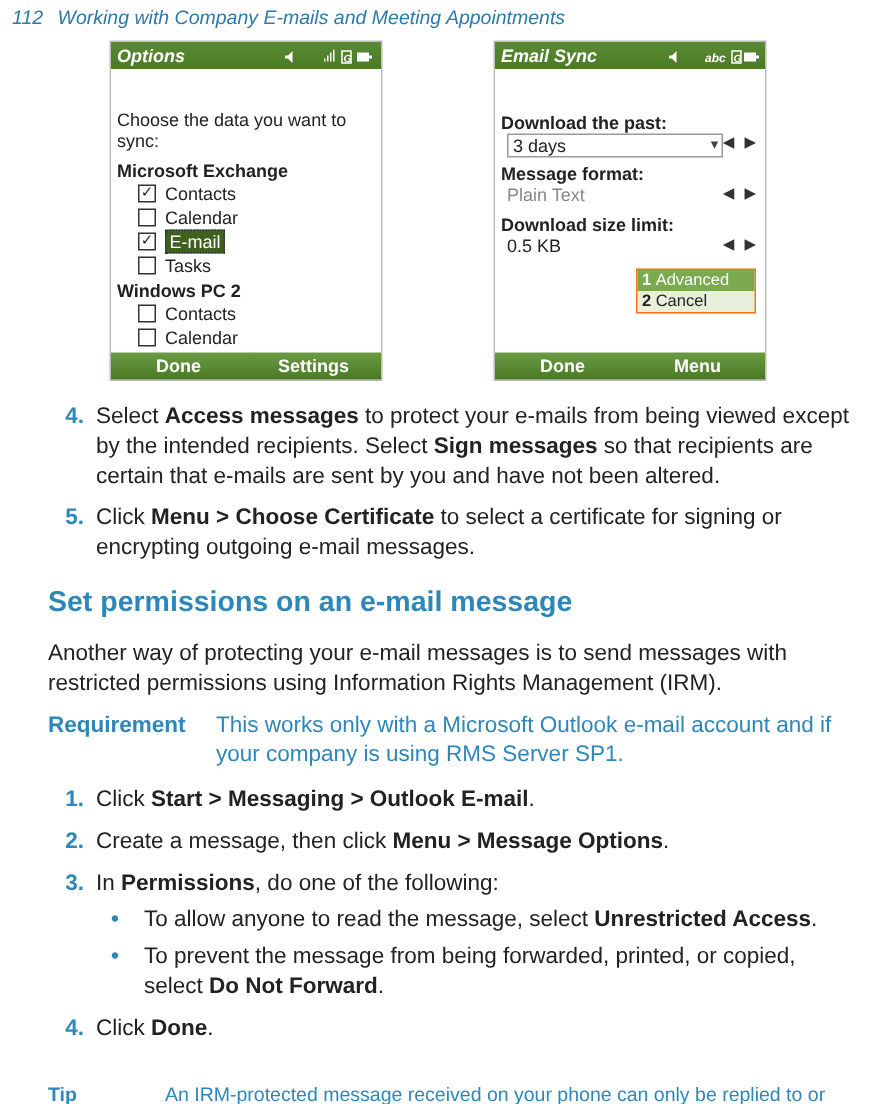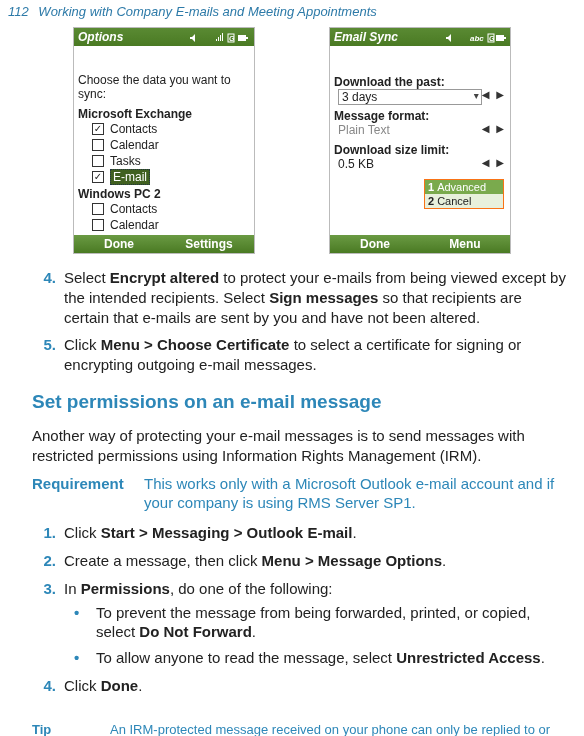--- a/index.html
+++ b/index.html
@@ -90,26 +90,26 @@
       <div class="section">Microsoft Exchange</div>
       <div class="row">
             <span class="chk checked"></span>
             <span class="rowlbl">Contacts</span>
           </div>
       <div class="row">
             <span class="chk"></span>
             <span class="rowlbl">Calendar</span>
           </div>
       <div class="row">
-            <span class="chk"></span>
-            <span class="rowlbl">Tasks</span>
-          </div>
-      <div class="row">
             <span class="chk checked"></span>
             <span class="rowlbl hl">E-mail</span>
+          </div>
+      <div class="row">
+            <span class="chk"></span>
+            <span class="rowlbl">Tasks</span>
           </div>
       <div class="section">Windows PC 2</div>
       <div class="row">
             <span class="chk"></span>
             <span class="rowlbl">Contacts</span>
           </div>
       <div class="row">
             <span class="chk"></span>
             <span class="rowlbl">Calendar</span>
           </div>
@@ -168,21 +168,21 @@
     </div>
   </div>
 
 </div>
 
 <div class="content">
 
   <ol class="numlist">
     <li>
       <span class="num">4.</span>
-      <span>Select </span><span class="b">Encrypt altered</span><span> to protect your e-mails from being viewed except by the intended recipients. Select </span><span class="b">Sign messages</span><span> so that recipients are certain that e-mails are sent by you and have not been altered.</span>
+      <span>Select </span><span class="b">Access messages</span><span> to protect your e-mails from being viewed except by the intended recipients. Select </span><span class="b">Sign messages</span><span> so that recipients are certain that e-mails are sent by you and have not been altered.</span>
     </li>
     <li>
       <span class="num">5.</span>
       <span>Click </span><span class="b">Menu &gt; Choose Certificate</span><span> to select a certificate for signing or encrypting outgoing e-mail messages.</span>
     </li>
   </ol>
 
   <h2 class="sect">Set permissions on an e-mail message</h2>
   <p class="para">Another way of protecting your e-mail messages is to send messages with restricted permissions using Information Rights Management (IRM).</p>
 
@@ -198,24 +198,24 @@
     </li>
     <li>
       <span class="num">2.</span>
       <span>Create a message, then click </span><span class="b">Menu &gt; Message Options</span><span>.</span>
     </li>
     <li>
       <span class="num">3.</span>
       <span>In </span><span class="b">Permissions</span><span>, do one of the following:</span>
       <ul class="bullets">
         <li>
-          <span>To prevent the message from being forwarded, printed, or copied, select </span><span class="b">Do Not Forward</span><span>.</span>
+          <span>To allow anyone to read the message, select </span><span class="b">Unrestricted Access</span><span>.</span>
         </li>
         <li>
-          <span>To allow anyone to read the message, select </span><span class="b">Unrestricted Access</span><span>.</span>
+          <span>To prevent the message from being forwarded, printed, or copied, select </span><span class="b">Do Not Forward</span><span>.</span>
         </li>
       </ul>
     </li>
     <li>
       <span class="num">4.</span>
       <span>Click </span><span class="b">Done</span><span>.</span>
     </li>
   </ol>
 
   <div class="tip-row">

